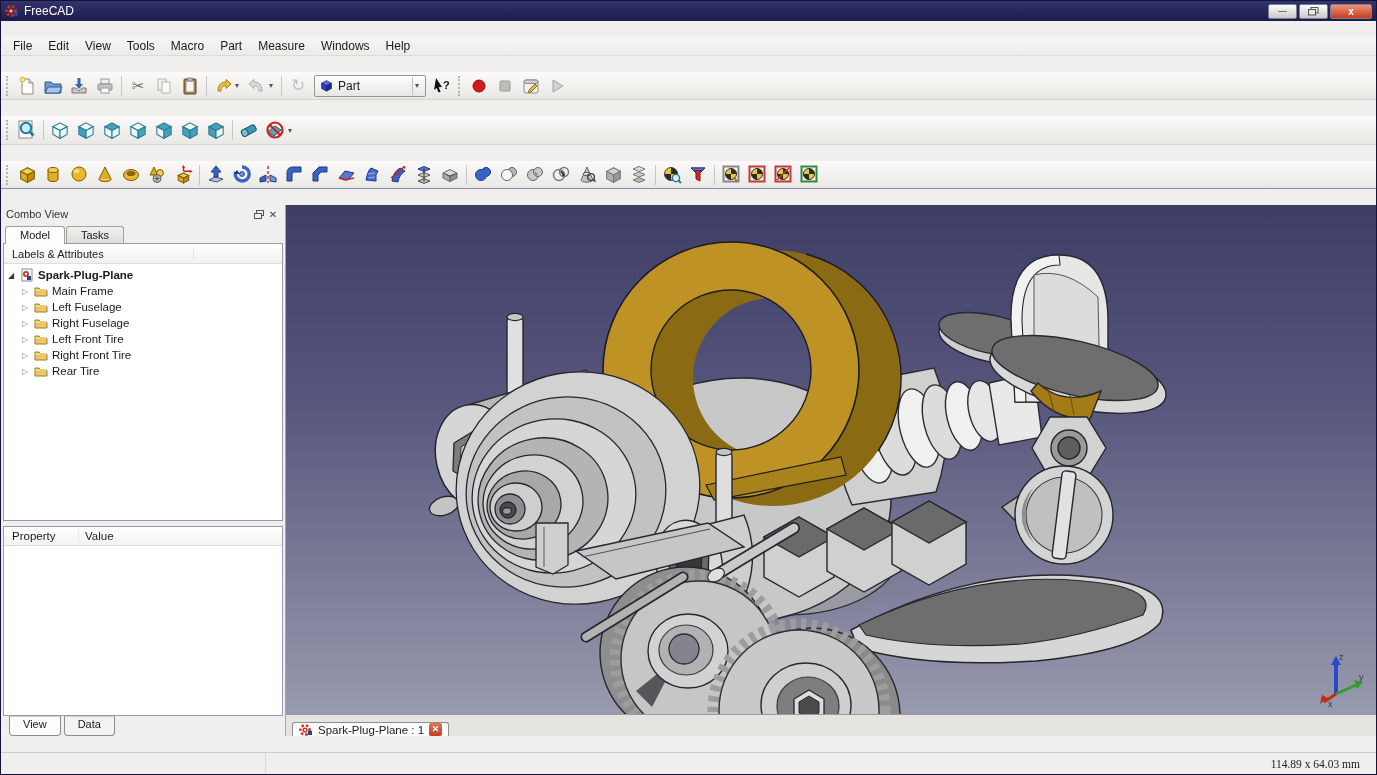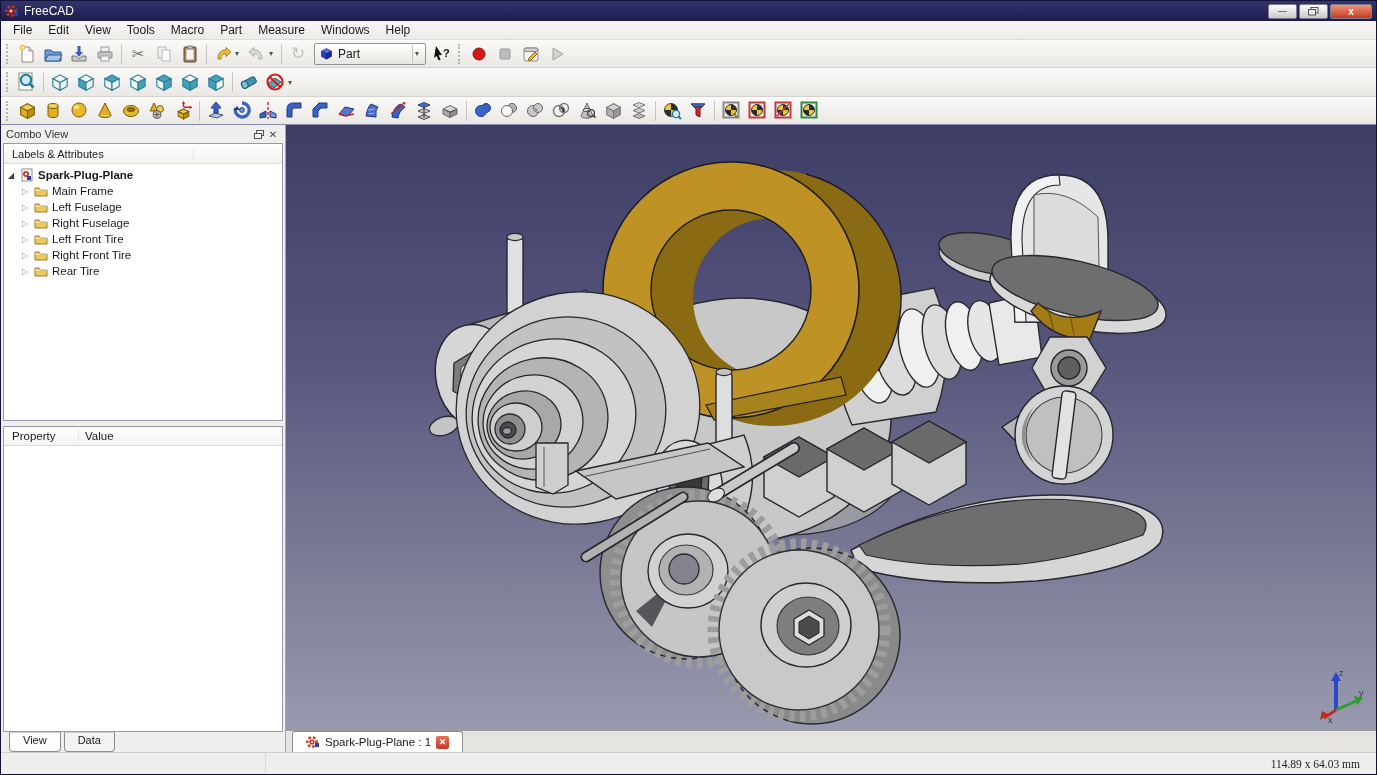--- a/index.html
+++ b/index.html
@@ -1,18 +1,18 @@
 <!DOCTYPE html>
 <html><head>
 <meta charset="utf-8">
 <style>
   * { box-sizing: border-box; margin: 0; padding: 0; }
   html,body { width:1377px; height:775px; }
   body { font-family: "Liberation Sans", sans-serif; font-size:12px; color:#1a1a1a; background:#f0efed; }
-  .app { width:1377px; height:775px; display:flex; flex-direction:column; overflow:hidden; border:1px solid #12123a; }
+  .app { width:1377px; height:775px; display:flex; flex-direction:column; overflow:hidden; border:1px solid #12123a;gap:16px; }
 
   
   .titlebar { height:20px; flex:0 0 20px; background:linear-gradient(#34346e,#1b1b4c); display:flex; align-items:center; padding:0 4px; color:#fff; }
   .titlebar .title { font-size:12px; margin-left:5px; flex:1; }
   .winbtns { display:flex; gap:2px; }
   .winbtn { width:29px; height:15px; border:1px solid #7e7e8e; border-radius:2px; background:linear-gradient(#fdfdfd,#c9c9c9); display:flex; align-items:center; justify-content:center; font-size:9px; color:#333; }
   .winbtn.close { width:42px; background:linear-gradient(#f0937b,#c23c1f); color:#fff; font-weight:bold; font-size:10px; }
 
   
   .menubar { height:19px; flex:0 0 19px; background:linear-gradient(#f7f6f4,#ecebe8); display:flex; align-items:center; padding:0 4px; border-bottom:1px solid #dddbd7; }
@@ -62,21 +62,21 @@
   .dock-bottom { height:20px; flex:0 0 20px; display:flex; padding:0 8px; gap:3px; }
   .btab { padding:1px 13px; font-size:11px; border:1px solid #8f8d89; border-top:1px solid #cfcdc9; border-radius:0 0 4px 4px; background:#f4f3f1; }
   .btab.active { background:#fdfdfd; }
 
   
   .vpcol { flex:1; display:flex; flex-direction:column; min-width:0; }
   .viewport { flex:1; position:relative; background:linear-gradient(#3d3d66 0%, #56567d 38%, #7b7b97 72%, #989aae 100%); overflow:hidden; }
   .viewport svg.model { position:absolute; left:0; top:0; }
   .axis-ind { position:absolute; right:8px; bottom:6px; }
   .mdi-bar { height:22px; flex:0 0 22px; background:#e6e4e0; border-top:1px solid #9c9a96; display:flex; align-items:flex-end; padding:0 6px; }
-  .mdi-tab { height:21px; display:flex; align-items:center; gap:5px; background:#fdfdfd; border:1px solid #8f8d89; border-bottom:none; border-radius:3px 3px 0 0; padding:0 13px; font-size:11.5px; }
+  .mdi-tab { height:14px; display:flex; align-items:center; gap:5px; background:#fdfdfd; border:1px solid #8f8d89; border-bottom:none; border-radius:3px 3px 0 0; padding:0 6px; font-size:11.5px; }
   .mdi-close { width:13px; height:13px; border-radius:2px; background:linear-gradient(#e4735a,#c23c1f); color:#fff; font-size:9px; line-height:13px; text-align:center; font-weight:bold; }
 
   
   .statusbar { height:22px; flex:0 0 22px; background:#f0efed; border-top:1px solid #cfcdc9; display:flex; align-items:center; font-size:11.5px; color:#222; }
   .sb-left { flex:0 0 265px; height:100%; border-right:1px solid #dddbd7; }
   .sb-right { flex:1; text-align:right; padding-right:16px;font-family:Liberation Serif, serif; }
 </style>
 </head>
 <body>
 
@@ -520,20 +520,24 @@
     <div class="dock">
       <div class="dock-title">
         <span class="t">Combo View</span>
         <span class="dock-ico">
           <svg width="10" height="9">
               <rect x="2.5" y="0.5" width="7" height="5" fill="none" stroke="#555"></rect>
               <rect x="0.5" y="3.5" width="7" height="5" fill="#f0efed" stroke="#555"></rect>
             </svg>
         </span>
         <span class="dock-ico">✕</span>
+      </div>
+      <div class="dock-tabs">
+        <div class="dtab active">Model</div>
+        <div class="dtab">Tasks</div>
       </div>
       <div class="tree-box">
         <div class="tree-header">
           <span class="c1">Labels &amp; Attributes</span>
         </div>
         <div class="tree">
           <div class="trow doc">
             <span class="exp open">◢</span>
             <svg width="14" height="14">
                 <rect x="2" y="1" width="10" height="12" fill="#fff" stroke="#8a8a8a"></rect>

